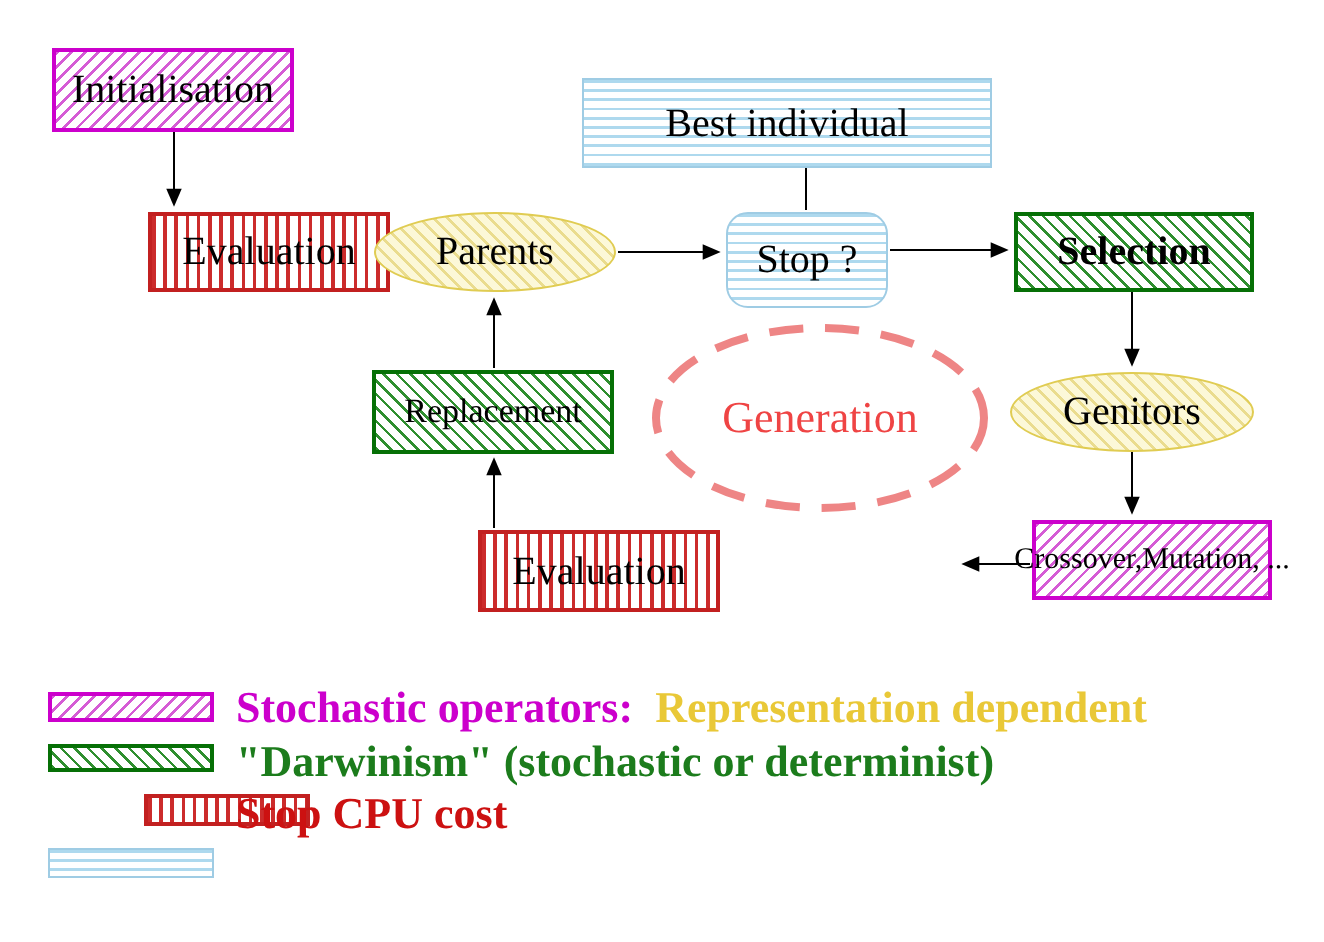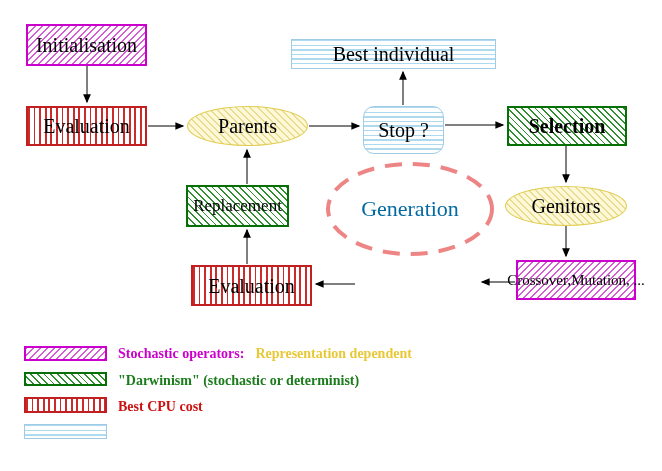--- a/index.html
+++ b/index.html
@@ -32,47 +32,48 @@
     border: 2px solid #cc00cc;
     background: repeating-linear-gradient(135deg, #d55cd5 0, #d55cd5 1.4px, #ffffff 1.4px, #ffffff 4.8px);
   }
   .hatch-green {
     border: 2px solid #067006;
     background: repeating-linear-gradient(45deg, #2f8f2f 0, #2f8f2f 1.3px, #ffffff 1.3px, #ffffff 4.8px);
   }
   .stripes-red {
     border: 2px solid #c22020;
     background: repeating-linear-gradient(90deg, #cc2b2b 0, #cc2b2b 1.8px, #ffffff 1.8px, #ffffff 5.6px);
+    margin-left: 48px;
   }
   .stripes-blue {
     border: 1.5px solid #9fcce4;
     background: repeating-linear-gradient(180deg, #aed9ee 0, #aed9ee 1.4px, #ffffff 1.4px, #ffffff 4.6px);
   }
   .hatch-yellow {
     border: 1.5px solid #e0cc52;
     background-color: #fcf8d8;
     background-image: repeating-linear-gradient(45deg, #eadc8e 0, #eadc8e 1.4px, rgba(255,255,255,0) 1.4px, rgba(255,255,255,0) 5px);
   }
 
   .rounded { border-radius: 11px; }
   .two-line { font-size: 15px; flex-direction: row; line-height: 1.25; }
 
   .generation-label {
     position: absolute;
     display: flex;
     align-items: center;
     justify-content: center;
-    color: #0369a1;
+    color: #ef4444;
     font-size: 22px;
   }
 
   .legend-swatch { position: absolute; box-sizing: border-box; }
   .legend-text {
     position: absolute;
-    font-size: 14px;
+    font-size: 22px;
     font-weight: bold;
     white-space: nowrap;
     line-height: 20px;
   }
   .c-magenta { color: #cc00cc; }
   .c-gold    { color: #e9c837; margin-left: 11px; }
   .c-green   { color: #1c7c1c; }
   .c-red     { color: #cc1111; }
   .c-blue    { color: #9fcfec; }
 </style>
@@ -112,21 +113,21 @@
   </div>
 
   <div class="ellipse hatch-yellow" style="left:187px; top:106px; width:121px; height:40px;align-items:center;">
     <span>Parents</span>
   </div>
 
   <div class="box stripes-blue rounded" style="left:363px; top:106px; width:81px; height:48px;">
     <span>Stop ?</span>
   </div>
 
-  <div class="box stripes-blue" style="left:291px; top:39px; width:205px; height:30px;">
+  <div class="box stripes-blue" style="left:291px; top:39px; width:205px; height:45px;">
     <span>Best individual</span>
   </div>
 
   <div class="box hatch-green" style="left:507px; top:106px; width:120px; height:40px;font-weight:bold;">
     <span>Selection</span>
   </div>
 
   <div class="ellipse hatch-yellow" style="left:505px; top:186px; width:122px; height:40px;">
     <span>Genitors</span>
   </div>
@@ -134,34 +135,34 @@
   <div class="box hatch-magenta two-line" style="left:516px; top:260px; width:120px; height:40px;">
     <span>Crossover,</span>
     <span>Mutation, ...</span>
   </div>
 
 
   <div class="box stripes-red" style="left:191px; top:265px; width:121px; height:41px;">
     <span>Evaluation</span>
   </div>
 
-  <div class="box hatch-green" style="left:186px; top:185px; width:103px; height:42px; font-size:17px;">
+  <div class="box hatch-green" style="left:186px; top:185px; width:121px; height:42px; font-size:17px;">
     <span>Replacement</span>
   </div>
 
   <div class="generation-label" style="left:327px; top:164px; width:166px; height:90px;">
     <span>Generation</span>
   </div>
 
   <div class="legend-swatch hatch-magenta" style="left:24px; top:346px; width:83px; height:15px;"></div>
   <div class="legend-text" style="left:118px; top:344px;">
     <span class="c-magenta">Stochastic operators:</span><span class="c-gold">Representation dependent</span>
   </div>
 
   <div class="legend-swatch hatch-green" style="left:24px; top:372px; width:83px; height:14px;"></div>
   <div class="legend-text c-green" style="left:118px; top:371px;">"Darwinism" (stochastic or determinist)</div>
 
   <div class="legend-swatch stripes-red" style="left:24px; top:397px; width:83px; height:16px;"></div>
-  <div class="legend-text c-red" style="left:118px; top:397px;">Best CPU cost</div>
+  <div class="legend-text c-red" style="left:118px; top:397px;">Stop CPU cost</div>
 
   <div class="legend-swatch stripes-blue" style="left:24px; top:424px; width:83px; height:15px;"></div>
 
 </div>
 
 </body></html>

